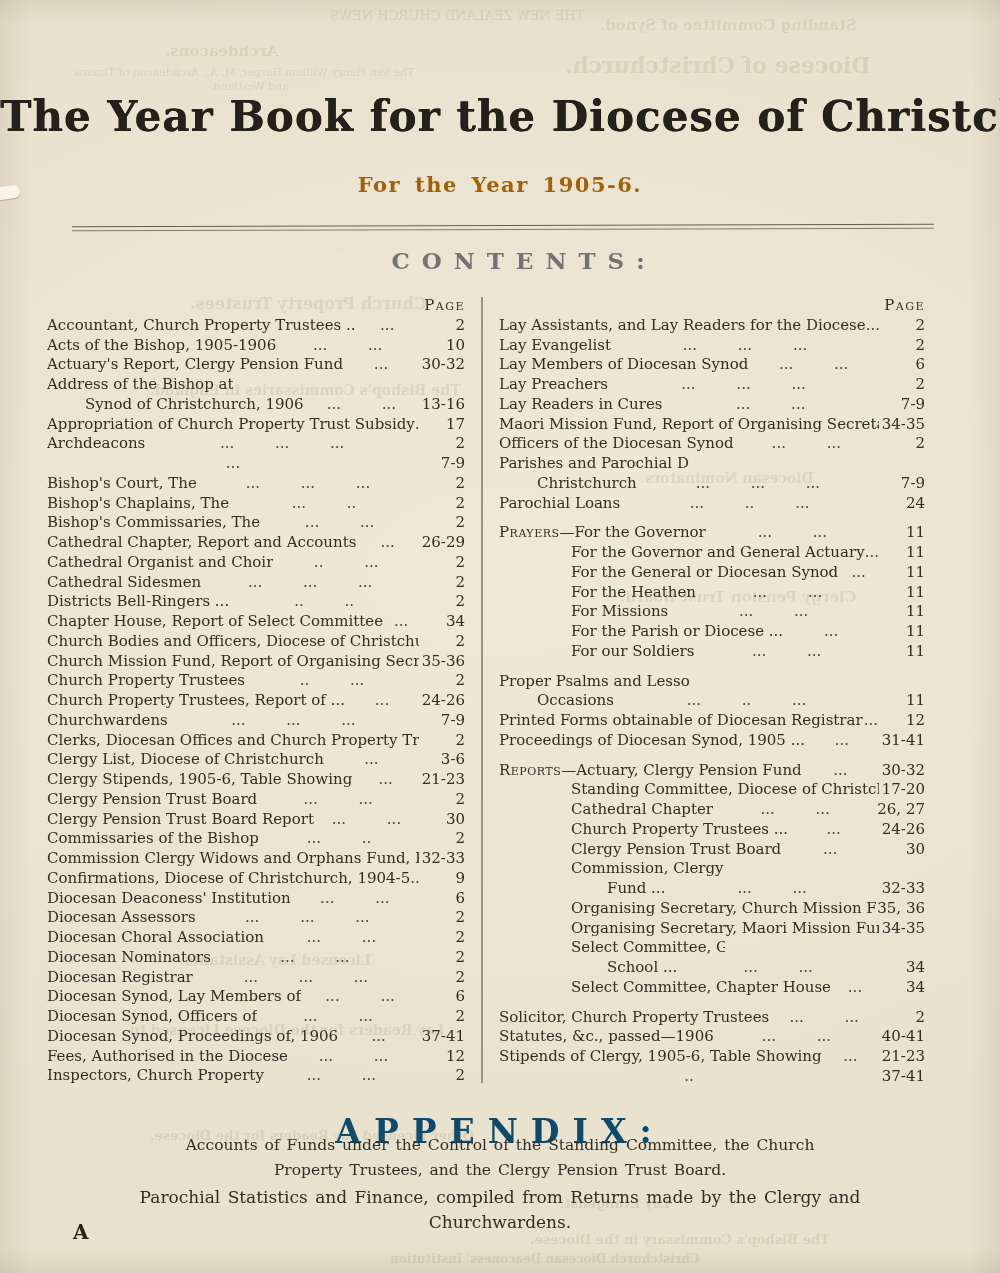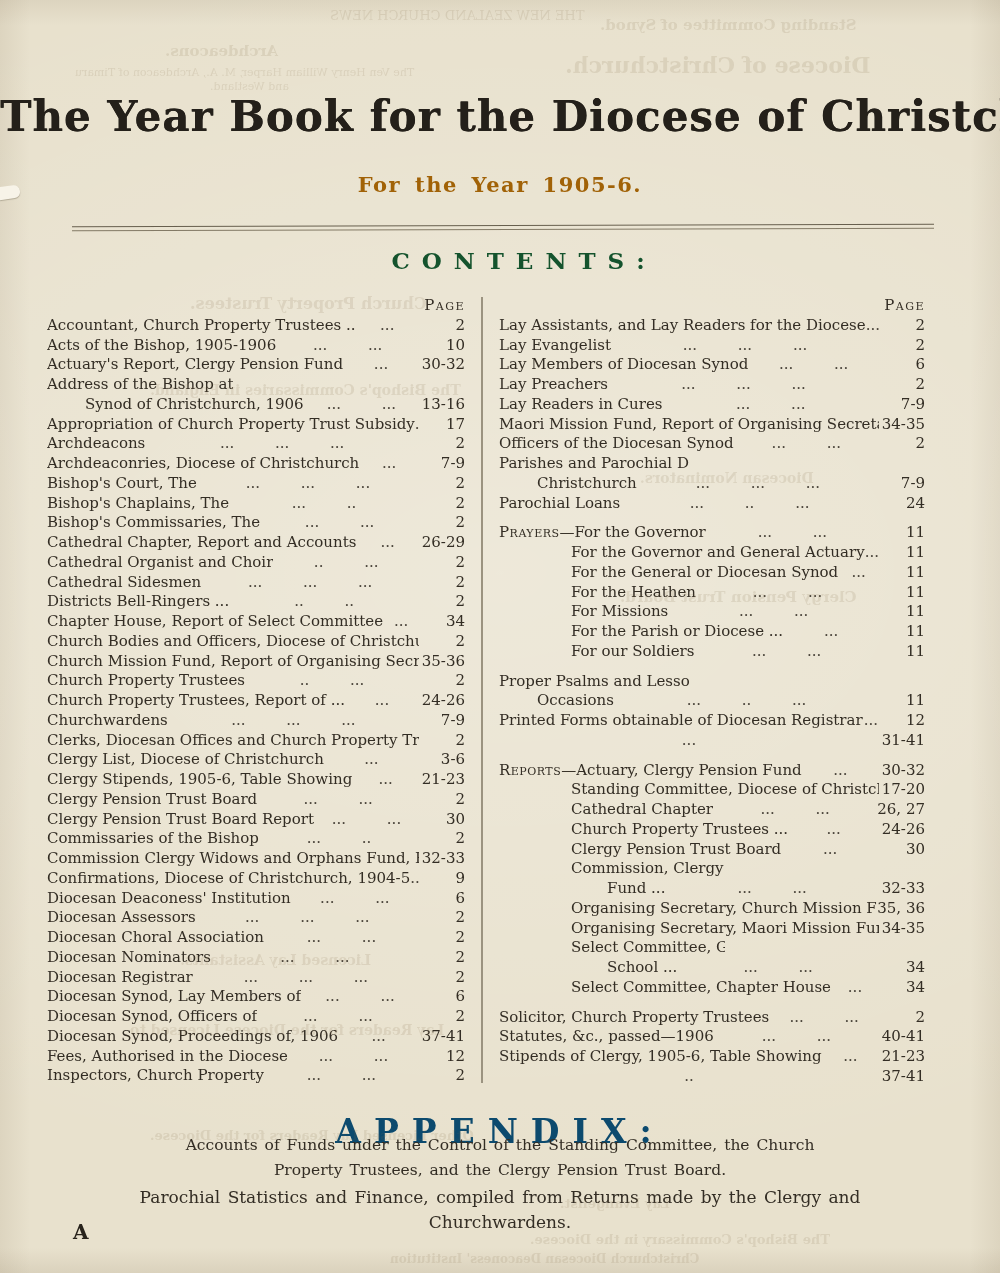--- a/index.html
+++ b/index.html
@@ -24,21 +24,21 @@
     left:0;right:0;top:172px;text-align:center;
     font-size:21px;font-weight:bold;letter-spacing:1.5px;word-spacing:5px;color:#a16207;
   }
   .double-rule{
     left:72px;top:225px;width:862px;height:3px;
     border-top:1.5px solid #675f4e;border-bottom:1px solid #837a66;
     transform:rotate(-0.15deg);
   }
   .contents-heading{
     left:0;right:0;top:247px;text-align:center;
-    font-size:23px;font-weight:bold;letter-spacing:12px;color:#14532d;margin-left:48px;
+    font-size:23px;font-weight:bold;letter-spacing:12px;color:#737373;margin-left:48px;
   }
   .col{top:296px;font-size:15px;line-height:19.75px;}
   .colL{left:47px;width:418px;}
   .colR{left:499px;width:426px;}
   .col-divider{left:481px;top:297px;width:1.5px;height:786px;background:#9b9380;}
   .row{display:flex;align-items:baseline;height:19.75px;white-space:nowrap;}
   .row.hdr{justify-content:flex-end;}
   .rgap{height:10px;}
   .sc{font-variant:small-caps;letter-spacing:0.5px;}
   .pagehdr{letter-spacing:1.5px;}
@@ -116,21 +116,20 @@
       <span class="lbl">Appropriation of Church Property Trust Subsidy</span>
       <span class="dots">...</span>
       <span class="pg">17</span>
     </div>
     <div class="row">
       <span class="lbl">Archdeacons</span>
       <span class="dots">... ... ...</span>
       <span class="pg">2</span>
     </div>
     <div class="row">
-      <span class="lbl">Archdeaconries, Diocese of Christchurch</span>
       <span class="dots">...</span>
       <span class="pg">7-9</span>
     </div>
     <div class="row">
       <span class="lbl">Bishop's Court, The</span>
       <span class="dots">... ... ...</span>
       <span class="pg">2</span>
     </div>
     <div class="row">
       <span class="lbl">Bishop's Chaplains, The</span>
@@ -384,20 +383,21 @@
       <span class="lbl">Occasions</span>
       <span class="dots">... .. ...</span>
       <span class="pg">11</span>
     </div>
     <div class="row">
       <span class="lbl">Printed Forms obtainable of Diocesan Registrar</span>
       <span class="dots">...</span>
       <span class="pg">12</span>
     </div>
     <div class="row">
+      <span class="lbl">Proceedings of Diocesan Synod, 1905 ...</span>
       <span class="dots">...</span>
       <span class="pg">31-41</span>
     </div>
     <div class="rgap"></div>
     <div class="row">
       <span class="sc">Reports</span>
       <span class="lbl">—Actuary, Clergy Pension Fund</span>
       <span class="dots">...</span>
       <span class="pg">30-32</span>
     </div>

